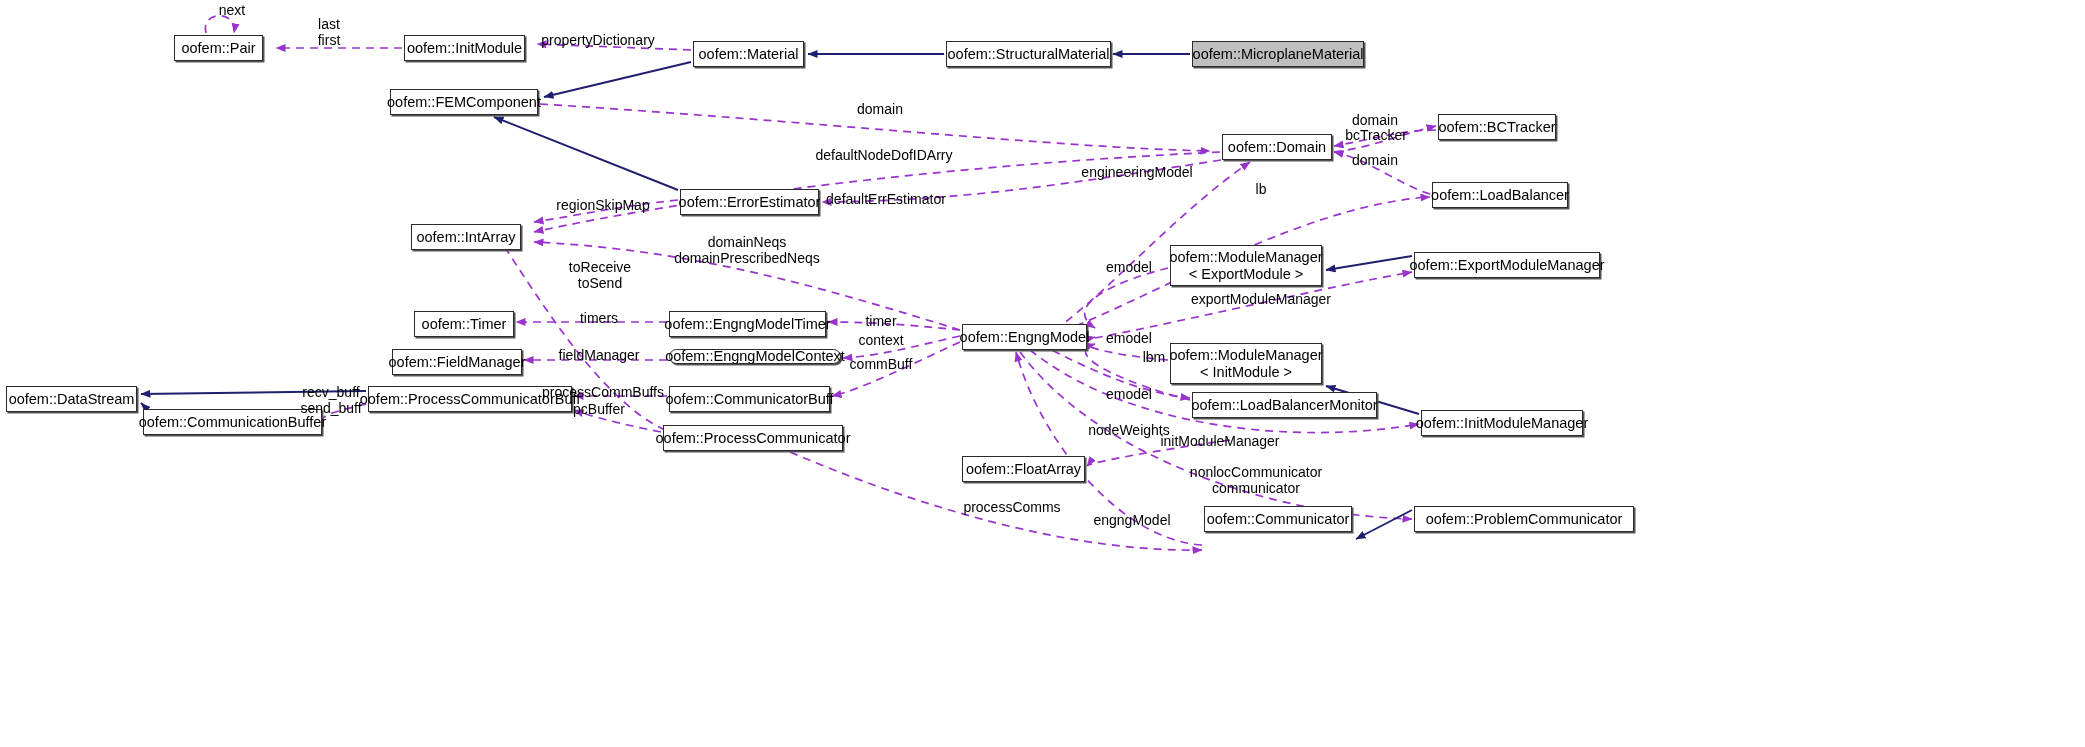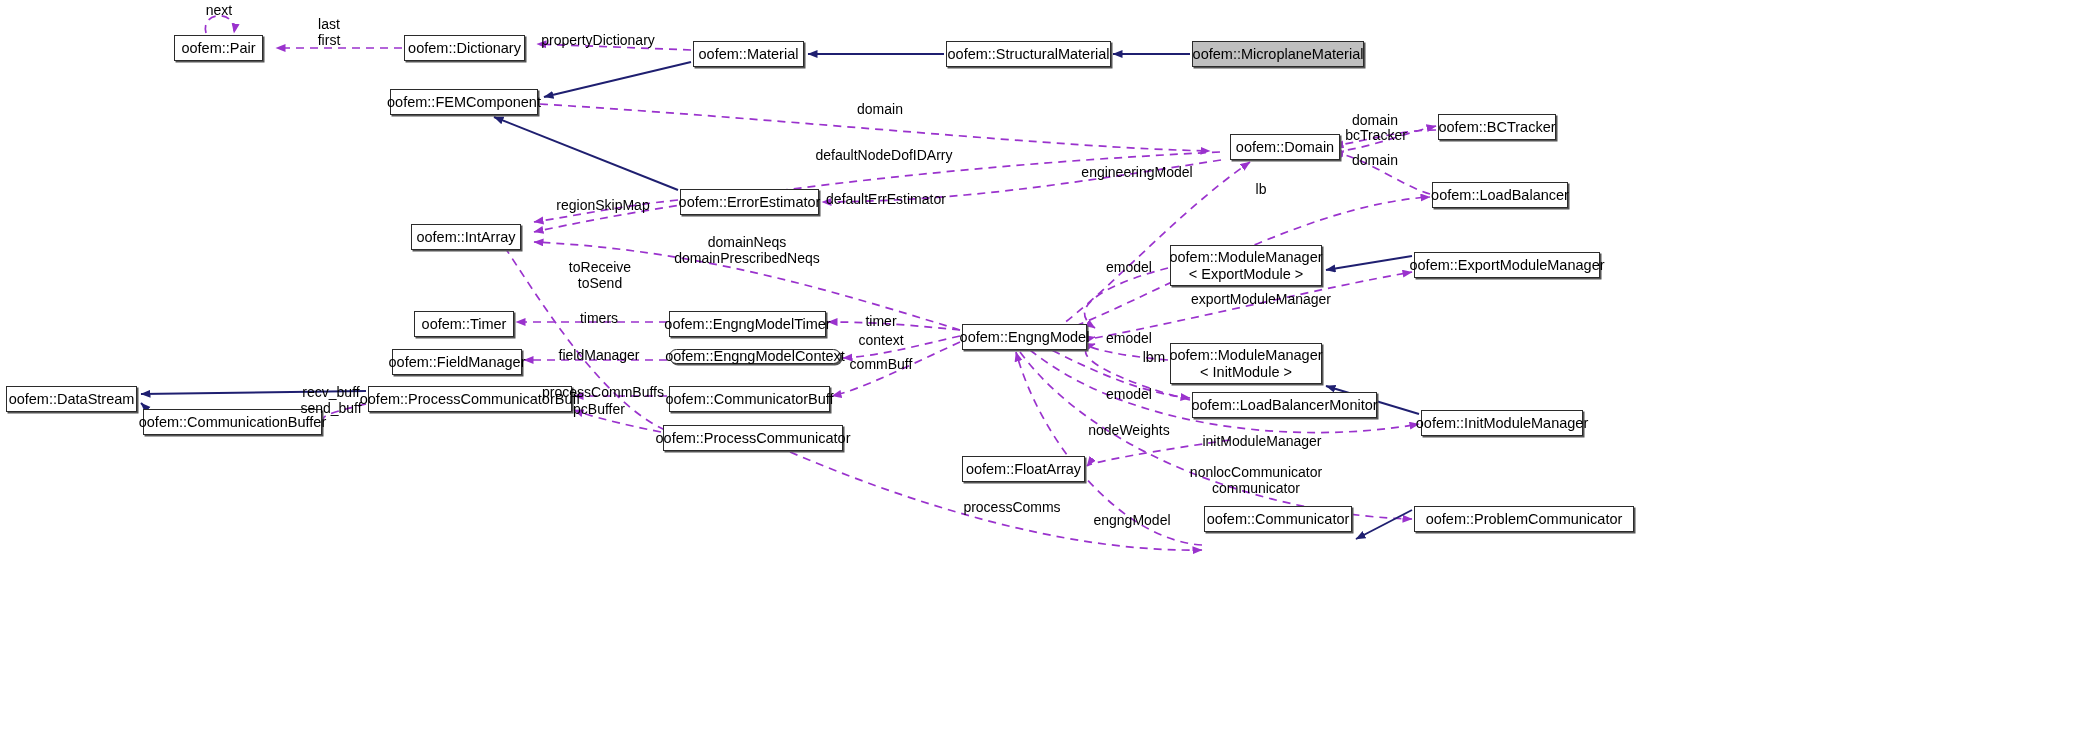--- a/index.html
+++ b/index.html
@@ -159,27 +159,27 @@
       <path d="M 366 391 L 141 394"></path>
 
       <path d="M 150 412 L 141 403"></path>
 
       <path d="M 1412 510 L 1356 539"></path>
     </g>
   </svg>
 
   <div id="node-layer">
       <div class="uml-node" style="left: 174px; top: 35px; width: 89px; height: 26px;">oofem::Pair</div>
-      <div class="uml-node" style="left: 404px; top: 35px; width: 121px; height: 26px;">oofem::Dictionary</div>
+      <div class="uml-node" style="left: 404px; top: 35px; width: 121px; height: 26px;">oofem::InitModule</div>
       <div class="uml-node" style="left: 693px; top: 41px; width: 111px; height: 26px;">oofem::Material</div>
       <div class="uml-node" style="left: 946px; top: 41px; width: 165px; height: 26px;">oofem::StructuralMaterial</div>
       <div class="uml-node highlight" style="left: 1192px; top: 41px; width: 172px; height: 26px;">oofem::MicroplaneMaterial</div>
       <div class="uml-node" style="left: 390px; top: 89px; width: 148px; height: 26px;">oofem::FEMComponent</div>
       <div class="uml-node" style="left: 1438px; top: 114px; width: 118px; height: 26px;">oofem::BCTracker</div>
-      <div class="uml-node" style="left: 1222px; top: 134px; width: 110px; height: 26px; margin-left: 8px;">oofem::Domain</div>
+      <div class="uml-node" style="left: 1222px; top: 134px; width: 110px; height: 26px;">oofem::Domain</div>
       <div class="uml-node" style="left: 1432px; top: 182px; width: 136px; height: 26px;">oofem::LoadBalancer</div>
       <div class="uml-node" style="left: 680px; top: 189px; width: 139px; height: 26px;">oofem::ErrorEstimator</div>
       <div class="uml-node" style="left: 411px; top: 224px; width: 110px; height: 26px;">oofem::IntArray</div>
       <div class="uml-node" style="left: 1170px; top: 245px; width: 152px; height: 41px;">
         <span class="ln">oofem::ModuleManager</span>
         <span class="ln">&lt; ExportModule &gt;</span>
       </div>
       <div class="uml-node" style="left: 1414px; top: 252px; width: 186px; height: 26px;">oofem::ExportModuleManager</div>
       <div class="uml-node" style="left: 414px; top: 311px; width: 100px; height: 26px;">oofem::Timer</div>
       <div class="uml-node" style="left: 669px; top: 311px; width: 157px; height: 26px;">oofem::EngngModelTimer</div>
@@ -195,21 +195,21 @@
       <div class="uml-node" style="left: 368px; top: 386px; width: 204px; height: 26px;">oofem::ProcessCommunicatorBuff</div>
       <div class="uml-node" style="left: 669px; top: 386px; width: 161px; height: 26px;">oofem::CommunicatorBuff</div>
       <div class="uml-node" style="left: 1421px; top: 410px; width: 162px; height: 26px;">oofem::InitModuleManager</div>
       <div class="uml-node" style="left: 143px; top: 409px; width: 179px; height: 26px;">oofem::CommunicationBuffer</div>
       <div class="uml-node" style="left: 663px; top: 425px; width: 180px; height: 26px;">oofem::ProcessCommunicator</div>
       <div class="uml-node" style="left: 962px; top: 456px; width: 123px; height: 26px;">oofem::FloatArray</div>
       <div class="uml-node" style="left: 1414px; top: 506px; width: 220px; height: 26px;">oofem::ProblemCommunicator</div>
       <div class="uml-node" style="left: 1204px; top: 506px; width: 148px; height: 26px;">oofem::Communicator</div>
     </div>
   <div id="label-layer">
-      <div class="edge-label" style="left: 205px; top: 10px; padding-left: 28px;">next</div>
+      <div class="edge-label" style="left: 218px; top: 10px; padding-left: 28px;">next</div>
       <div class="edge-label" style="left: 329px; top: 32px;">
         <span class="ln">last</span>
         <span class="ln">first</span>
       </div>
       <div class="edge-label" style="left: 598px; top: 40px;">propertyDictionary</div>
       <div class="edge-label" style="left: 880px; top: 109px;">domain</div>
       <div class="edge-label" style="left: 1375px; top: 120px;">domain</div>
       <div class="edge-label" style="left: 1376px; top: 135px;">bcTracker</div>
       <div class="edge-label" style="left: 884px; top: 155px;">defaultNodeDofIDArry</div>
       <div class="edge-label" style="left: 1375px; top: 160px;">domain</div>
@@ -235,21 +235,21 @@
       <div class="edge-label" style="left: 1126px; top: 357px; margin-left: 28px;">lbm</div>
       <div class="edge-label" style="left: 881px; top: 364px;">commBuff</div>
       <div class="edge-label" style="left: 603px; top: 392px;">processCommBuffs</div>
       <div class="edge-label" style="left: 1129px; top: 394px;">emodel</div>
       <div class="edge-label" style="left: 331px; top: 400px;">
         <span class="ln">recv_buff</span>
         <span class="ln">send_buff</span>
       </div>
       <div class="edge-label" style="left: 599px; top: 409px;">pcBuffer</div>
       <div class="edge-label" style="left: 1129px; top: 430px;">nodeWeights</div>
-      <div class="edge-label" style="left: 1262px; top: 441px;">initModuleManager</div>
+      <div class="edge-label" style="left: 1220px; top: 441px;">initModuleManager</div>
       <div class="edge-label" style="left: 1256px; top: 480px;">
         <span class="ln">nonlocCommunicator</span>
         <span class="ln">communicator</span>
       </div>
       <div class="edge-label" style="left: 1012px; top: 507px;">processComms</div>
       <div class="edge-label" style="left: 1132px; top: 520px;">engngModel</div>
     </div>
 
 </div>
 

